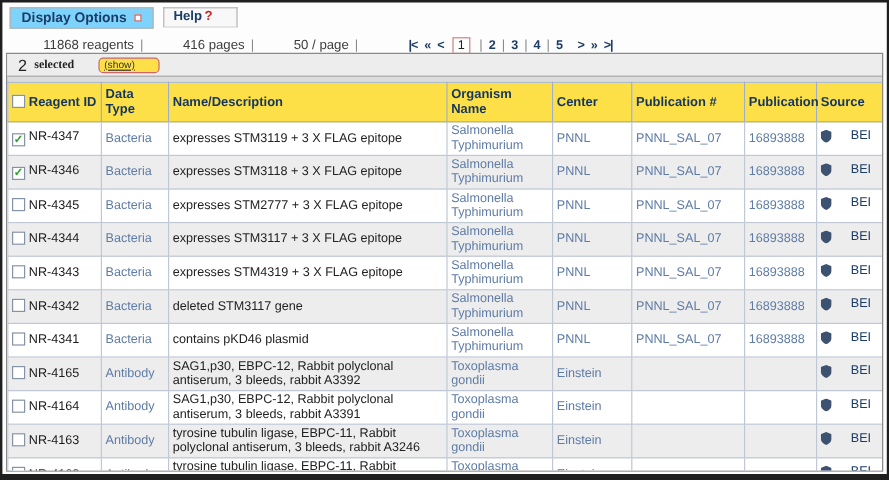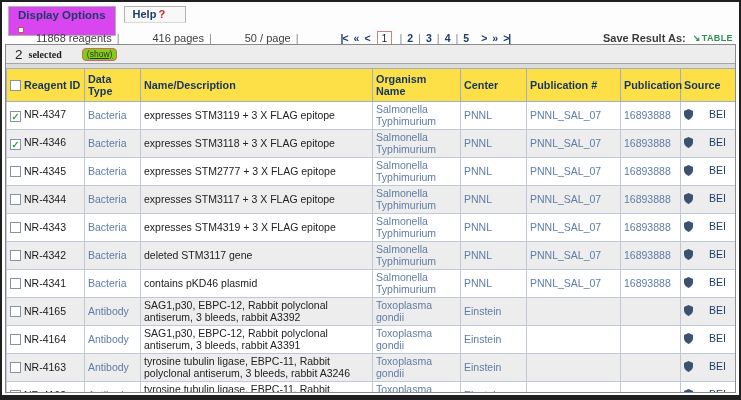--- a/index.html
+++ b/index.html
@@ -8,23 +8,23 @@
     width:741px; height:400px;
     border:2px solid #1f1f1f; border-bottom-width:5px;
     background:#fdfdfd; overflow:hidden; position:relative;
     font-family:"Liberation Sans", sans-serif;
   }
 
   
   .toolbar { padding:4px 6px 0 6px; }
   .btn-row { display:flex; align-items:flex-start; gap:8px; height:20px; }
   .opt-btn {
-    display:inline-flex; gap:6px;
-    border:1px solid #b3b3b3; background:#d946ef;
-    padding:2px 9px; cursor:pointer;flex-direction:column;
+    display:inline-flex; align-items:center; gap:6px;
+    border:1px solid #b3b3b3; background:#7dd3fc;
+    padding:2px 9px; cursor:pointer;
   }
   .opt-btn .lbl { color:#1b3c66; font-weight:bold; font-size:11.5px; }
   .red-square { width:6px; height:6px; border:1px solid #cc5555; background:#fff; }
   .help-btn {
     display:inline-flex; align-items:center; gap:2px;
     border:1px solid #b3b3b3; border-bottom-color:#d9d9d9; background:#f8f8f8;
     padding:1px 20px 2px 8px; cursor:pointer;
   }
   .help-btn .lbl { color:#1b3c66; font-weight:bold; font-size:11px; }
   .help-btn .q { color:#cc2222; font-weight:bold; font-size:11px; }
@@ -50,22 +50,22 @@
     border:1px solid #8a8a8a; background:#dcdcdc;
     display:flex; flex-direction:column;
   }
   .sel-bar {
     height:19px; background:#ededed; border-bottom:1px solid #a6a6a6;
     display:flex; align-items:center; padding:0 9px; gap:6px; flex:0 0 auto;
   }
   .sel-count { font-size:13.5px; color:#222; }
   .sel-word { font-size:10px; color:#222; font-weight:bold;font-family:Liberation Serif, serif; }
   .show-chip {
-    border:1px solid #cc6666; border-radius:4px; background:#84cc16;
-    font-size:8.5px; color:#333; padding:0 4px 1px 4px; margin-left:14px; cursor:pointer;text-decoration:underline;
+    border:1px solid #cc6666; border-radius:4px; background:#fde047;
+    font-size:8.5px; color:#333; padding:0 20px 1px 4px; margin-left:14px; cursor:pointer;text-decoration:underline;
   }
   .tbl-wrap { flex:1 1 auto; margin-top:4px; overflow:hidden; }
 
   table { width:100%; border-collapse:collapse; background:#fff; table-layout:fixed; }
   th {
     background:#fde047; color:#14365e; font-weight:bold; text-align:left;
     font-size:10.8px; padding:4px 3px; border:1px solid #9db0c7;
   }
   td {
     font-size:10.5px; color:#222; line-height:11.5px;
@@ -117,27 +117,20 @@
       <span class="pg-link">3</span>
       <span class="sep">|</span>
       <span class="pg-link">4</span>
       <span class="sep">|</span>
       <span class="pg-link">5</span>
       <span class="pg-nav" style="margin-left:10px">&gt;</span>
       <span class="pg-nav">»</span>
       <span class="pg-nav">&gt;|</span>
     </span>
 
-    <span class="save-area">
-      <span class="save-lbl">Save Result As:</span>
-      <span class="save-fmt">
-          <span class="arrow">↘</span>
-          <span>TABLE</span>
-        </span>
-    </span>
   </div>
 </div>
 
 <div class="container">
   <div class="sel-bar">
     <span class="sel-count">2</span>
     <span class="sel-word">selected</span>
     <span class="show-chip">(show)</span>
   </div>
 

